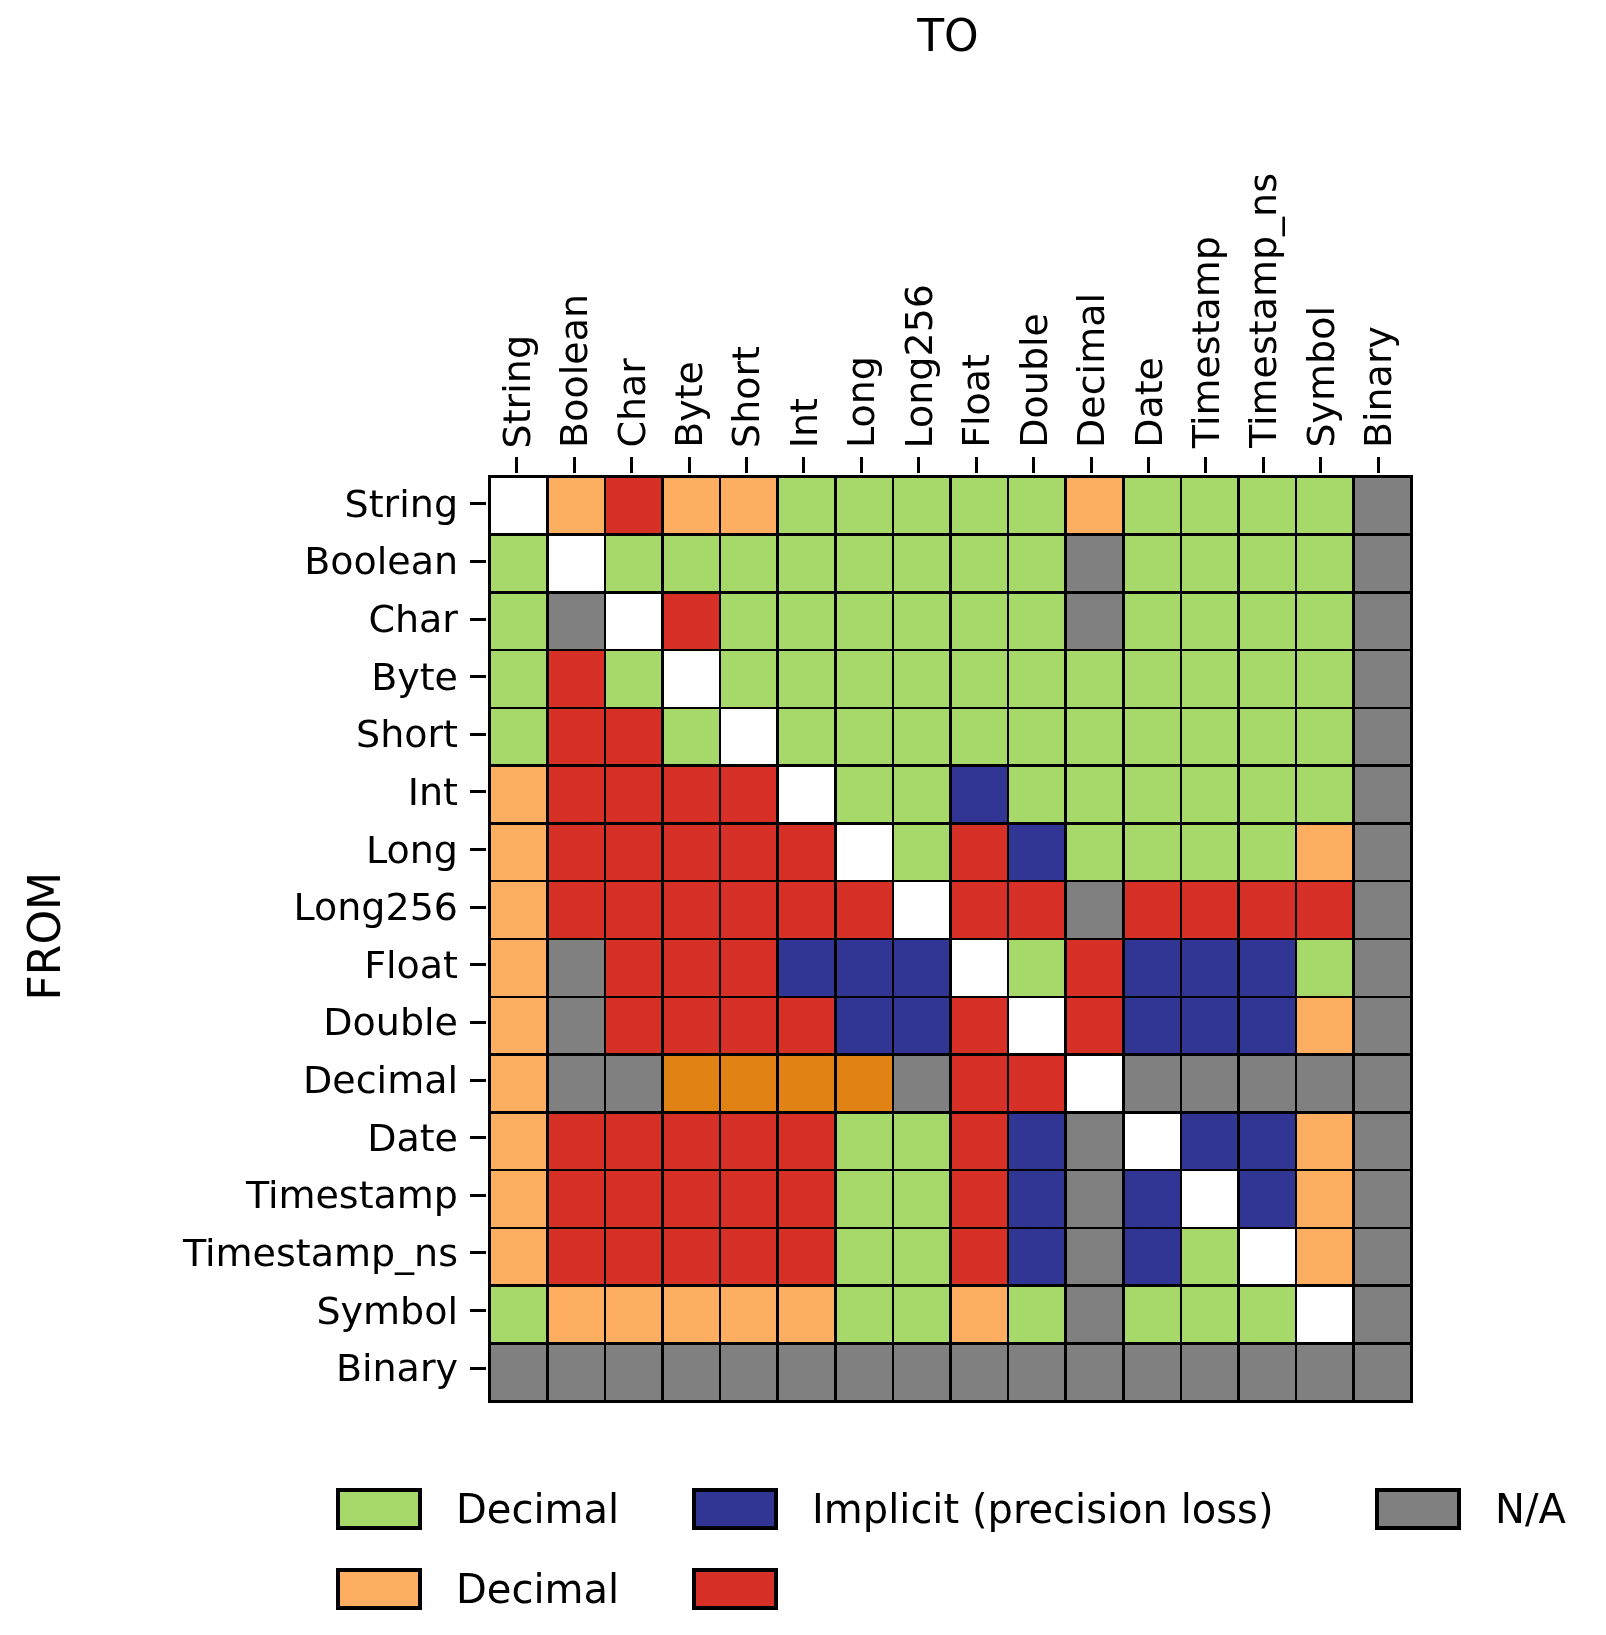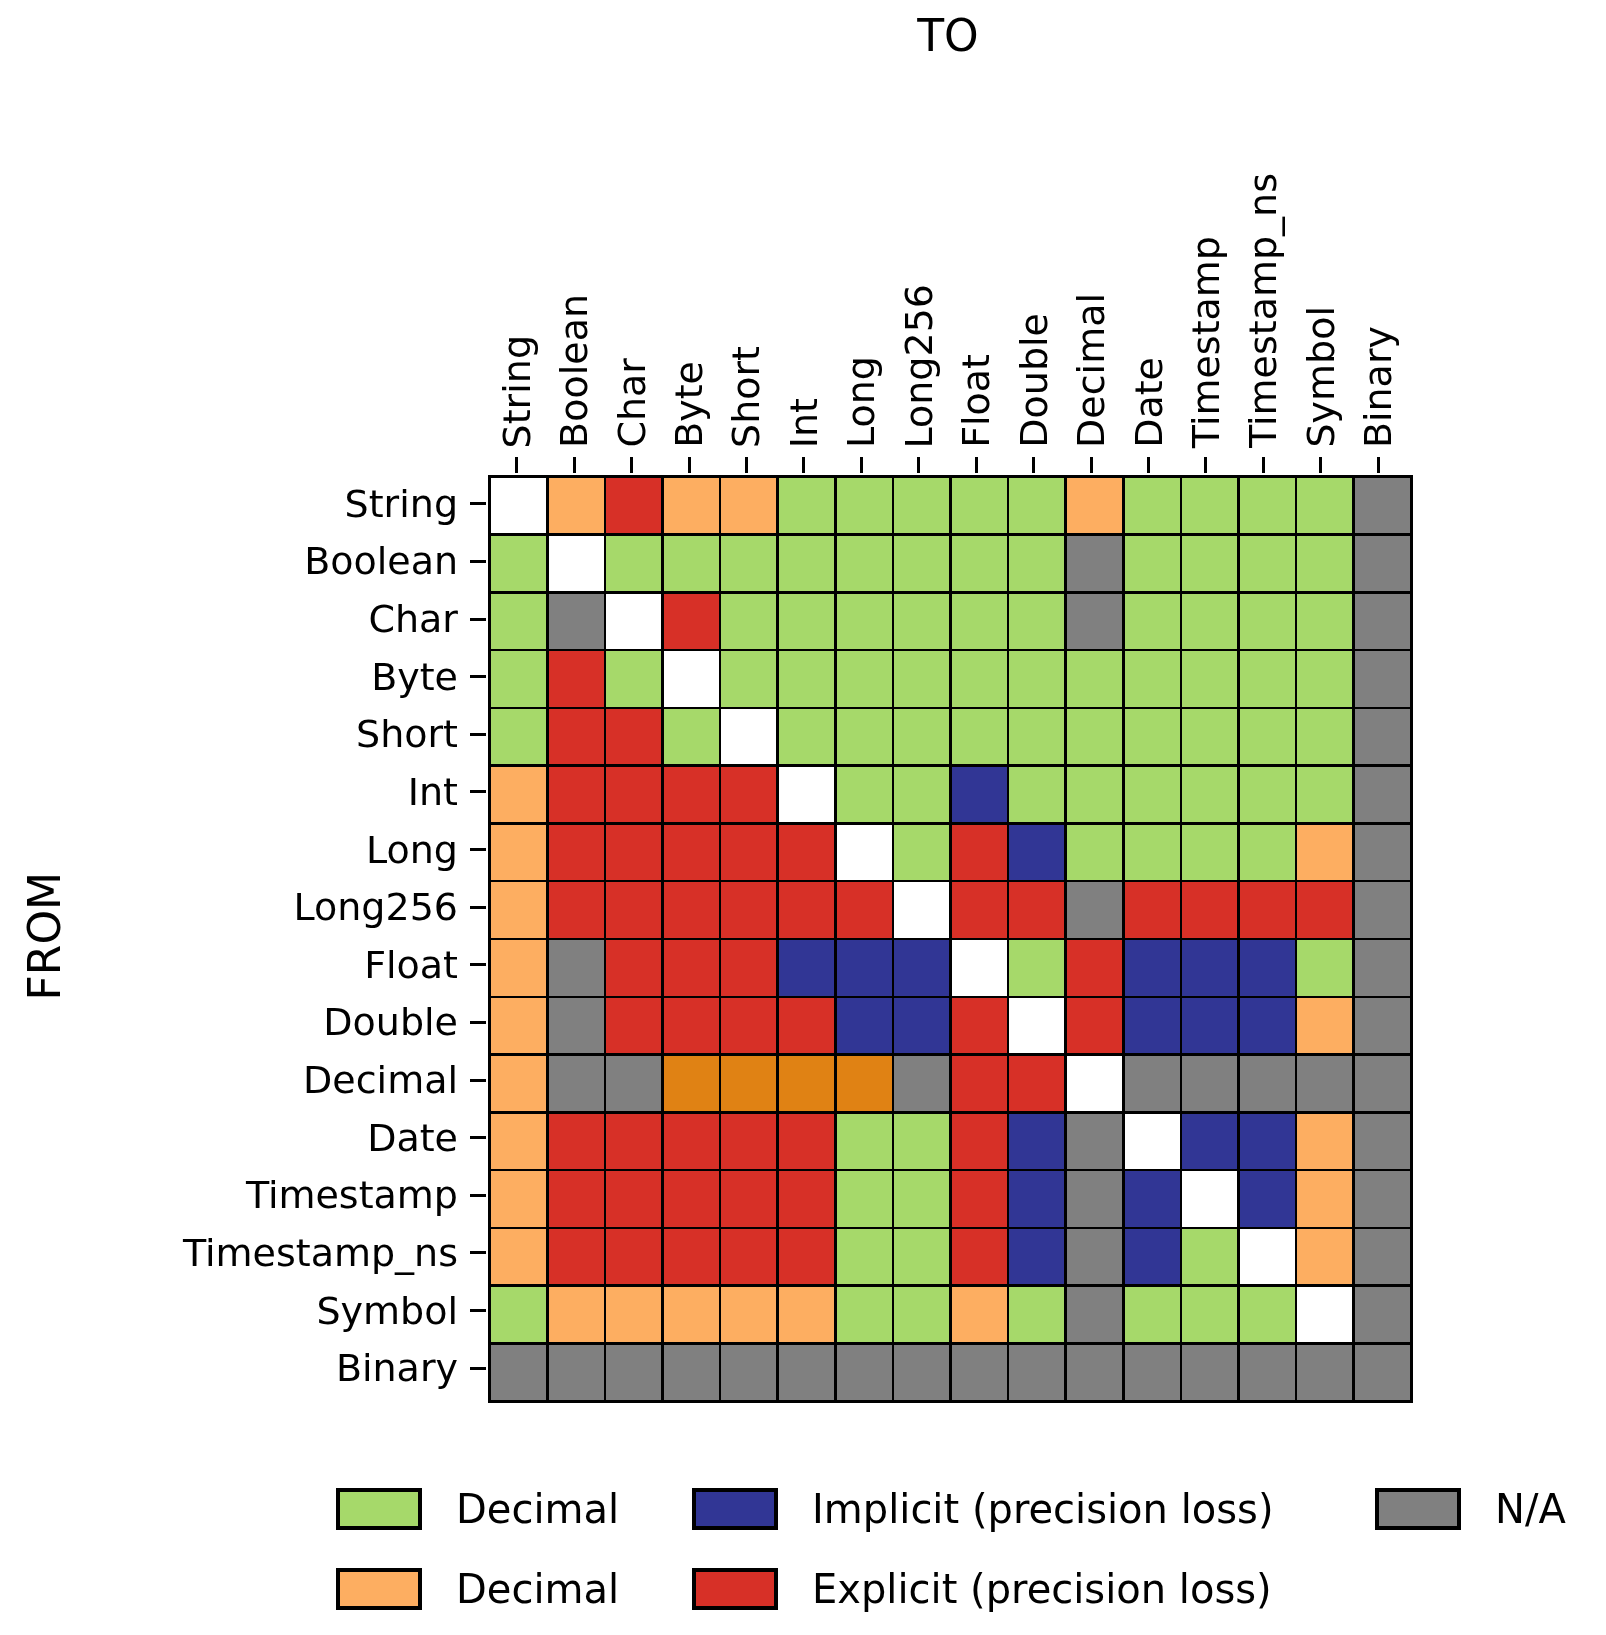--- a/index.html
+++ b/index.html
@@ -420,19 +420,18 @@
     <div class="legend-item" style="left: 336px; top: 1568px;">
       <span class="legend-swatch" style="background: rgb(253, 174, 97);"></span>
       <span class="legend-label">Decimal</span>
     </div>
     <div class="legend-item" style="left: 692px; top: 1488px;">
       <span class="legend-swatch" style="background: rgb(49, 54, 149);"></span>
       <span class="legend-label">Implicit (precision loss)</span>
     </div>
     <div class="legend-item" style="left: 692px; top: 1568px;">
       <span class="legend-swatch" style="background: rgb(215, 48, 39);"></span>
-      <span class="legend-label">Explicit (precision loss)</span>
     </div>
     <div class="legend-item" style="left: 1375px; top: 1488px;">
       <span class="legend-swatch" style="background: rgb(128, 128, 128);"></span>
       <span class="legend-label">N/A</span>
     </div>
   </div>
 
 </body></html>

